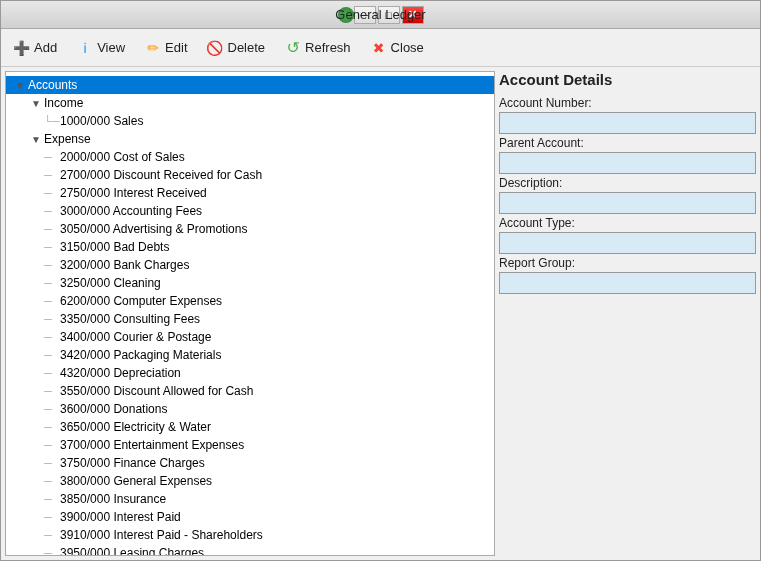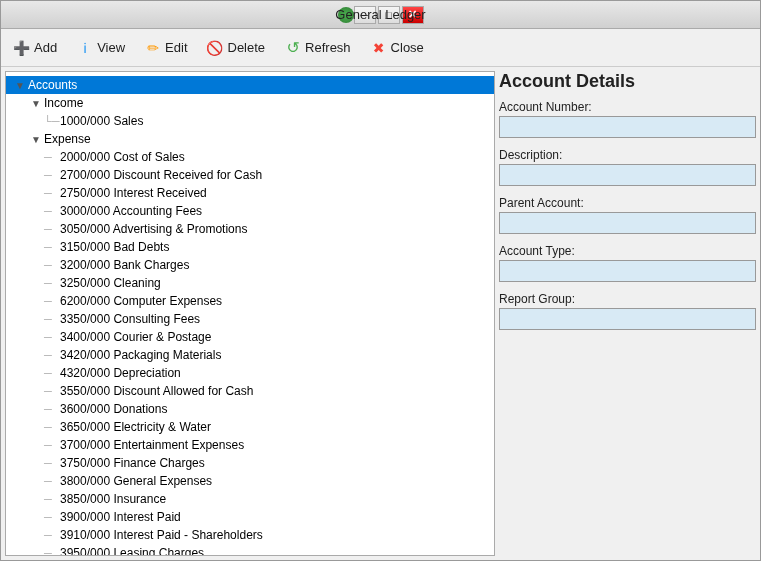--- a/index.html
+++ b/index.html
@@ -168,27 +168,26 @@
       font-size: 12px;
       color: #000000;
     }
     .details-panel {
       flex: 1;
       display: flex;
       flex-direction: column;
       gap: 2px;
     }
     .details-title {
-      font-size: 18px;
+      font-size: 15px;
       font-weight: bold;
       color: #222;
       margin-bottom: 6px;
     }
     .field-group {
-      margin-bottom: 8px;
     }
     .field-label {
       font-size: 12px;
       color: #222;
       margin-bottom: 2px;
     }
     .field-input {
       width: 100%;
       height: 22px;
       border: 1px solid #999;
@@ -392,26 +391,26 @@
 
     <div class="details-panel">
       <div class="details-title">Account Details</div>
 
       <div class="field-group">
         <div class="field-label">Account Number:</div>
         <input class="field-input" type="text" value="" style="">
       </div>
 
       <div class="field-group">
+        <div class="field-label">Parent Account:</div>
+        <input class="field-input" type="text" value="" style="">
+      </div>
+
+      <div class="field-group">
         <div class="field-label">Description:</div>
-        <input class="field-input" type="text" value="" style="">
-      </div>
-
-      <div class="field-group">
-        <div class="field-label">Parent Account:</div>
         <input class="field-input" type="text" value="" style="">
       </div>
 
       <div class="field-group">
         <div class="field-label">Account Type:</div>
         <input class="field-input" type="text" value="" style="">
       </div>
 
       <div class="field-group">
         <div class="field-label">Report Group:</div>

